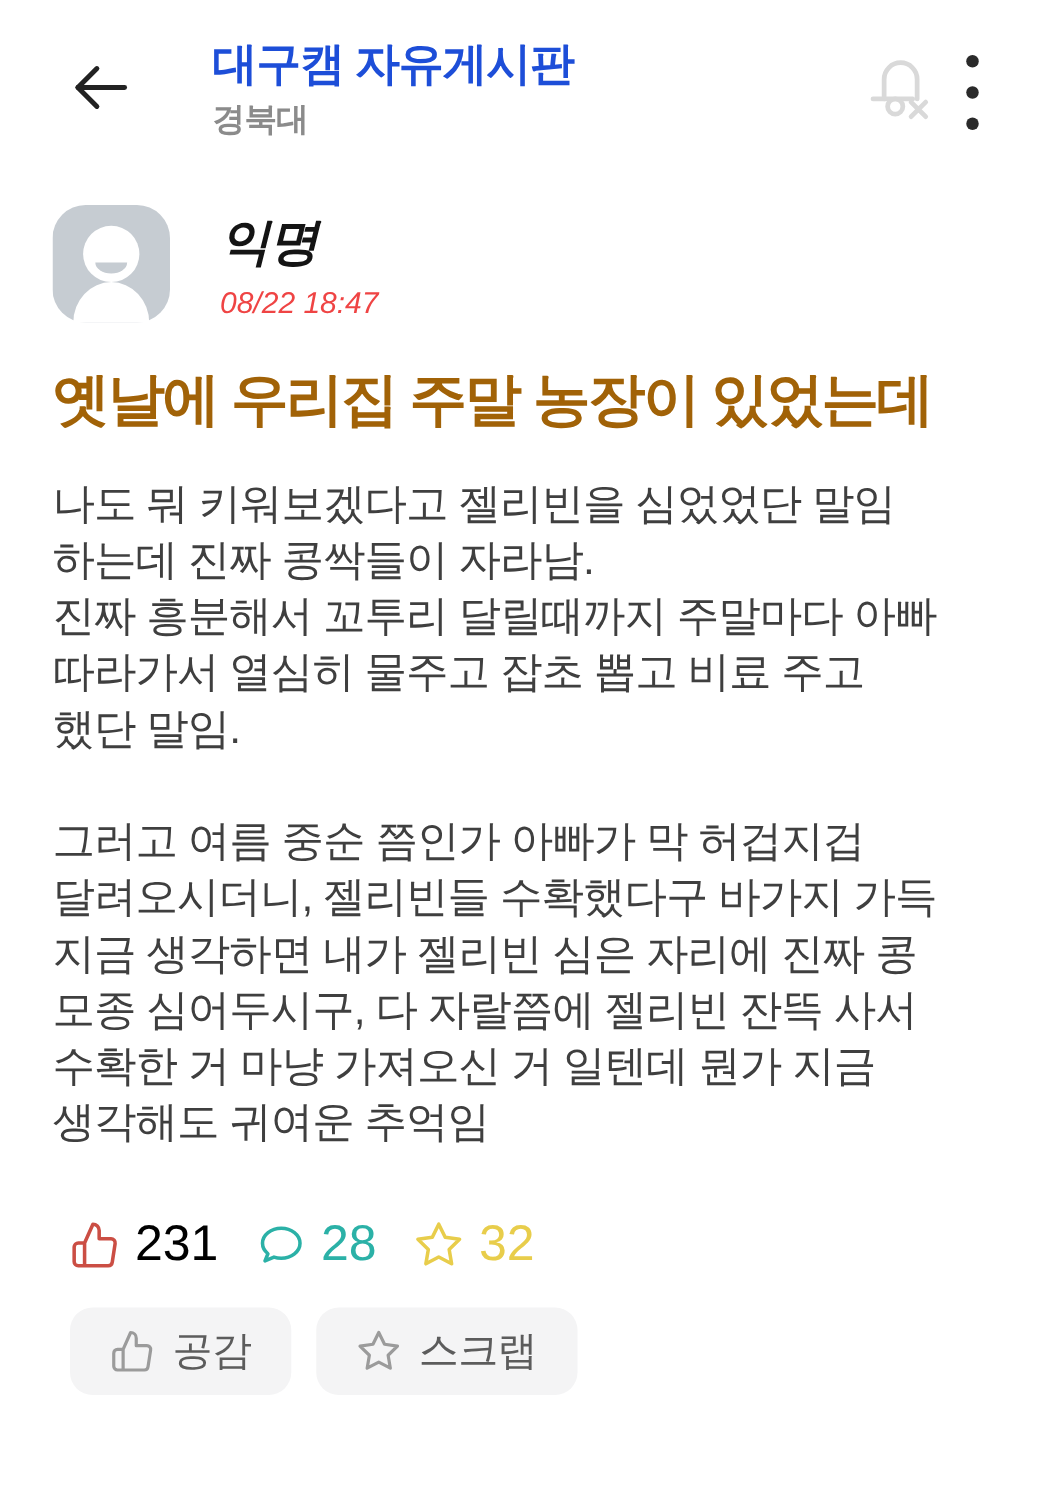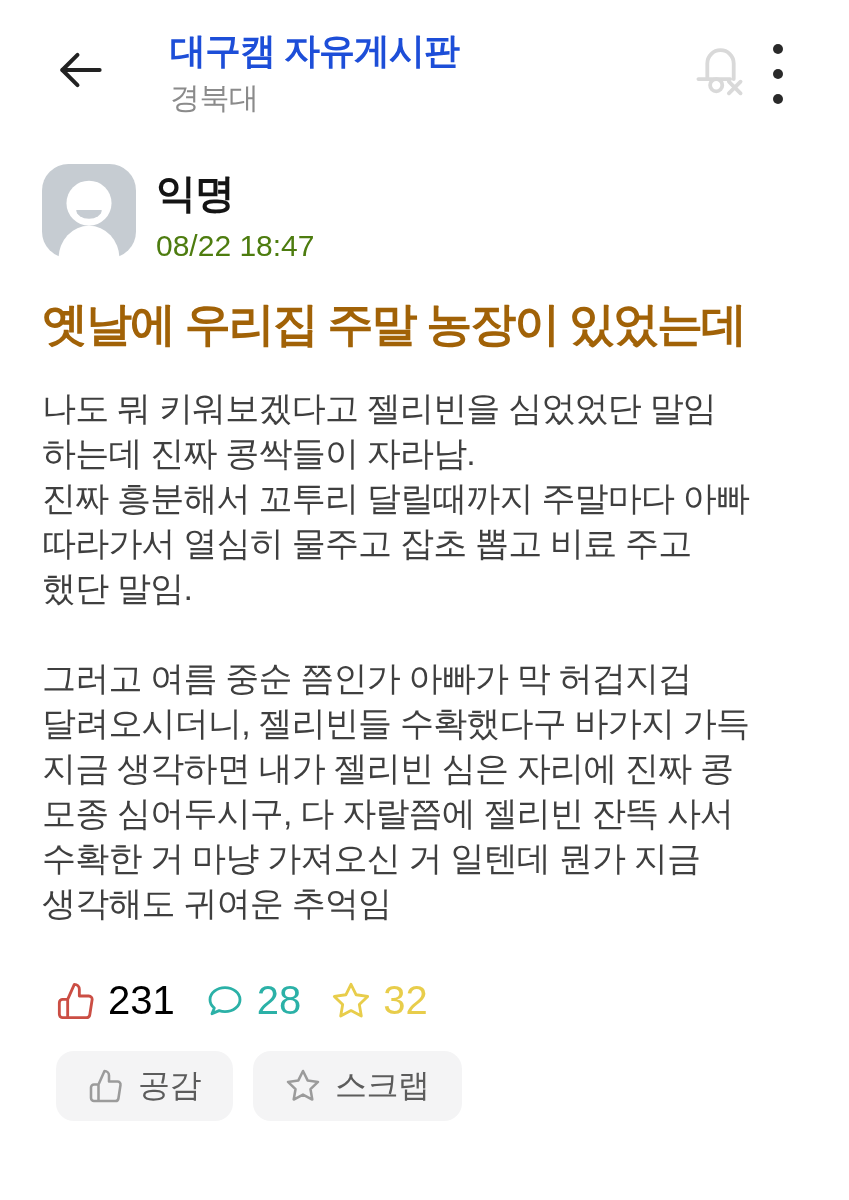--- a/index.html
+++ b/index.html
@@ -7,38 +7,38 @@
   body { font-family:"Liberation Sans","DejaVu Sans",sans-serif; }
   .screen { position:relative; width:849px; height:1200px; background:#ffffff; overflow:hidden; }
 
   
   .app-header { position:relative; height:132px; background:#ffffff; }
   .back-button { position:absolute; left:52px; top:42px; width:58px; height:56px;
                  background:none; border:none; cursor:pointer; padding:0; }
   .back-button svg { width:58px; height:56px; display:block; }
   .header-titles { position:absolute; left:170px; top:30px; }
   .board-title { font-size:36px; font-weight:bold; color:#1d4ed8; letter-spacing:-1px; line-height:1.15; }
-  .board-subtitle { font-size:30px; color:#8b8b8b; margin-top:7px; letter-spacing:-0.5px; }
+  .board-subtitle { font-size:26px; color:#8b8b8b; margin-top:7px; letter-spacing:-0.5px;font-weight:bold; }
   .bell-button { position:absolute; right:96px; top:36px; width:66px; height:70px;
                  background:none; border:none; cursor:pointer; padding:0; }
   .bell-button svg { width:66px; height:70px; display:block; }
   .kebab-button { position:absolute; right:58px; top:44px; width:26px; height:60px;
                   background:none; border:none; cursor:pointer; padding:0;
                   display:flex; flex-direction:column; align-items:center; justify-content:space-between; }
   .kebab-dot { width:10px; height:10px; border-radius:50%; background:#2a2a2a; }
 
   
   .post { padding:0 40px 0 42px; }
 
   .post-header { display:flex; align-items:flex-start; margin-top:32px; }
   .avatar { width:94px; height:94px; flex:0 0 auto; }
   .avatar svg { width:94px; height:94px; display:block; }
-  .author-block { margin-left:20px; padding-top:2px; }
+  .author-block { margin-left:40px; padding-top:2px;font-style:italic; }
   .author-name { font-size:40px; font-weight:bold; color:#141414; letter-spacing:-1px; }
-  .post-timestamp { font-size:30px; color:#4d7c0f; margin-top:8px; }
+  .post-timestamp { font-size:24px; color:#ef4444; margin-top:8px; }
 
   .post-title { margin-top:34px; font-size:46px; font-weight:bold; color:#a16207;
                 letter-spacing:-2px; line-height:1.2; }
 
   .post-body { margin-top:34px; }
   .body-line { font-size:34px; color:#3f3f3f; line-height:45px; letter-spacing:-0.8px;
                white-space:nowrap; }
   .body-line.blank { height:45px; }
 
   

